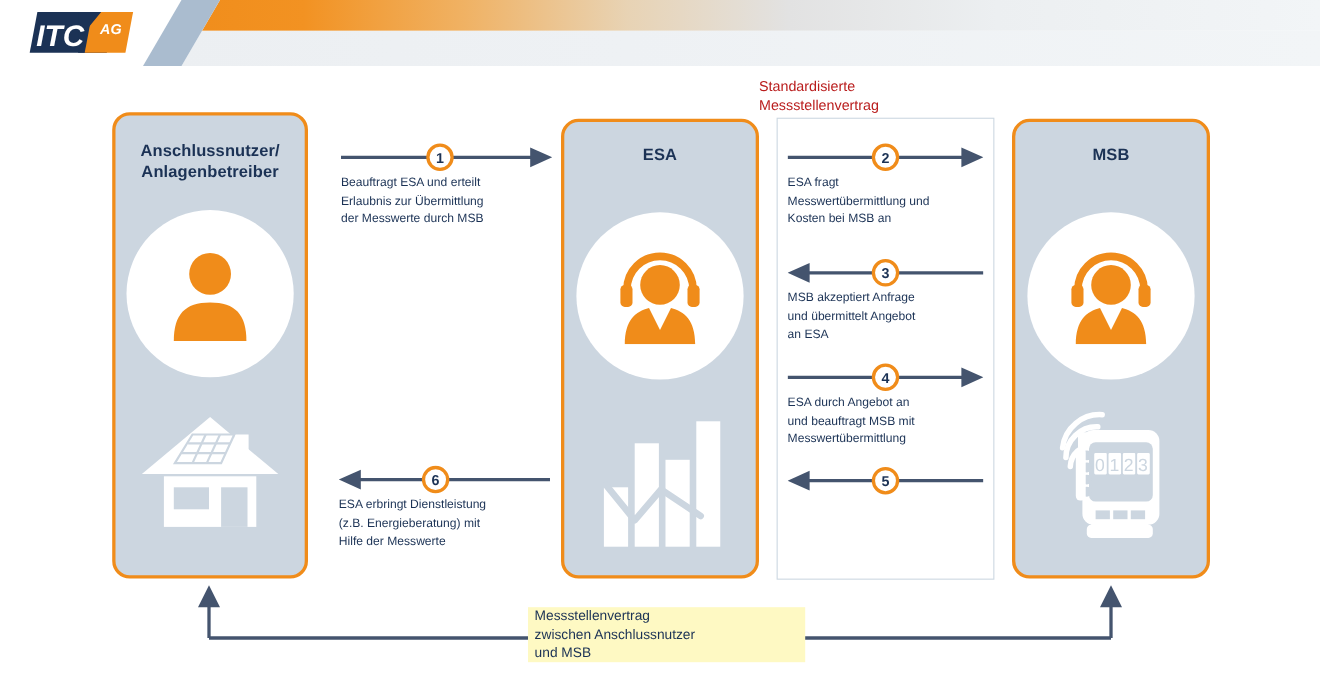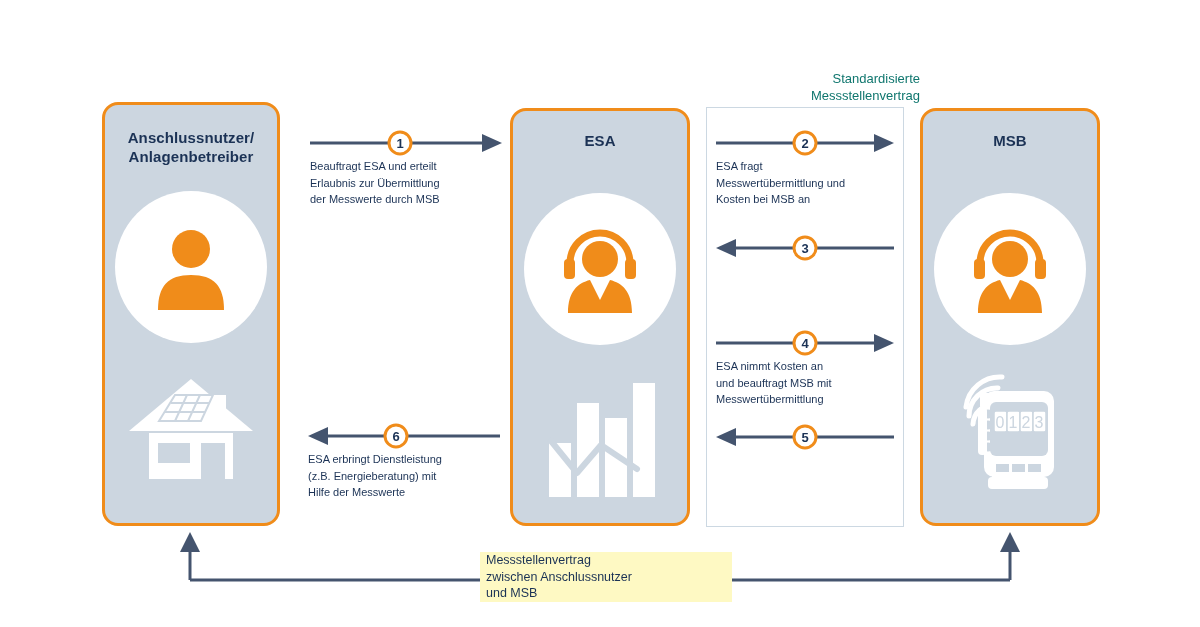--- a/index.html
+++ b/index.html
@@ -60,21 +60,21 @@
   #icon-chart{top:270px;}
   #icon-meter{top:256px;}
 
   
   .mk-box{
     position:absolute;left:706px;top:107px;width:198px;height:420px;
     border:1px solid #ccd8e2;background:#ffffff;box-sizing:border-box;
   }
   .mk-label{
     position:absolute;left:690px;top:70px;width:230px;
-    text-align:right;color:#0f766e;font-size:13px;line-height:17px;
+    text-align:left;color:#b91c1c;font-size:13px;line-height:17px;
   }
 
   
   .flow{position:absolute;}
   .flow .arrow-row{position:relative;height:22px;}
   .flow .caption{
     margin-top:6px;color:#1b3255;font-size:11px;line-height:16.5px;
   }
   .flow svg{display:block;}
 
@@ -83,20 +83,43 @@
   .contract-label{
     position:absolute;left:480px;top:552px;width:240px;
     color:#1b3255;font-size:12.5px;line-height:16.5px;background:#fef9c3;padding:0 6px;
   }
 </style>
 </head>
 <body>
 
 <div class="stage">
 
+  <div class="header">
+    <div class="hdr-grad"></div>
+    <div class="hdr-grad2"></div>
+
+    <svg class="hdr-swoosh" viewBox="0 0 200 60">
+      <path d="M0,0 H200 L165,60 H0 Z" fill="#ffffff"></path>
+      <path d="M152,0 H200 L165,60 H117 Z" fill="#aabccf"></path>
+      <path d="M140,0 H165 L130,60 H105 Z" fill="#ffffff"></path>
+      <path d="M0,0 H148 L113,60 H0 Z" fill="#ffffff"></path>
+    </svg>
+
+    <svg class="logo" viewBox="0 0 130 52">
+      <path d="M22,4 H112 L104,47 H14 Z" fill="#ffffff"></path>
+      <path d="M26,7 L96,7 L89,44 L19,44 Z" fill="#1b3255"></path>
+      <path d="M70,7 L96,7 L89,44 L63,44 Z" fill="#1b3255"></path>
+      <path d="M76,7 H113 L106,44 H69 Z" fill="#f08c1a"></path>
+      <path d="M70,7 L84,7 L70,24 L63,44 L63,7 Z" fill="#1b3255"></path>
+      <g fill="#ffffff" font-family="Liberation Sans, sans-serif" font-weight="bold">
+        <text x="25" y="38" font-size="27" font-style="italic">ITC</text>
+      </g>
+      <text x="83" y="27" fill="#ffffff" font-size="13" font-weight="bold" font-style="italic" font-family="Liberation Sans, sans-serif">AG</text>
+    </svg>
+  </div>
 
   <div class="panel" id="panel-user">
     <div class="panel-title">
       <span>Anschlussnutzer/</span><br>
       <span>Anlagenbetreiber</span>
     </div>
 
     <div class="avatar">
       <svg width="86" height="86" viewBox="0 0 86 86">
         <circle cx="43" cy="25" r="19" fill="#f08c1a"></circle>
@@ -229,33 +252,38 @@
 
   <div class="flow" style="left:716px;top:235px;width:178px;">
     <div class="arrow-row">
       <svg width="178" height="26" viewBox="0 0 178 26">
         <line x1="16" y1="13" x2="178" y2="13" stroke="#44546e" stroke-width="3"></line>
         <polygon points="0,13 20,4 20,22" fill="#44546e"></polygon>
         <circle cx="89" cy="13" r="11" fill="#ffffff" stroke="#f08c1a" stroke-width="3"></circle>
         <text x="89" y="18" text-anchor="middle" font-size="13" fill="#1b3255" font-weight="bold" font-family="Liberation Sans, sans-serif">3</text>
       </svg>
     </div>
+    <div class="caption">
+      <span>MSB akzeptiert Anfrage</span><br>
+      <span>und übermittelt Angebot</span><br>
+      <span>an ESA</span>
+    </div>
   </div>
 
   <div class="flow" style="left:716px;top:330px;width:178px;">
     <div class="arrow-row">
       <svg width="178" height="26" viewBox="0 0 178 26">
         <line x1="0" y1="13" x2="162" y2="13" stroke="#44546e" stroke-width="3"></line>
         <polygon points="178,13 158,4 158,22" fill="#44546e"></polygon>
         <circle cx="89" cy="13" r="11" fill="#ffffff" stroke="#f08c1a" stroke-width="3"></circle>
         <text x="89" y="18" text-anchor="middle" font-size="13" fill="#1b3255" font-weight="bold" font-family="Liberation Sans, sans-serif">4</text>
       </svg>
     </div>
     <div class="caption">
-      <span>ESA nimmt Kosten an</span><br>
+      <span>ESA durch Angebot an</span><br>
       <span>und beauftragt MSB mit</span><br>
       <span>Messwertübermittlung</span>
     </div>
   </div>
 
   <div class="flow" style="left:716px;top:424px;width:178px;">
     <div class="arrow-row">
       <svg width="178" height="26" viewBox="0 0 178 26">
         <line x1="16" y1="13" x2="178" y2="13" stroke="#44546e" stroke-width="3"></line>
         <polygon points="0,13 20,4 20,22" fill="#44546e"></polygon>

